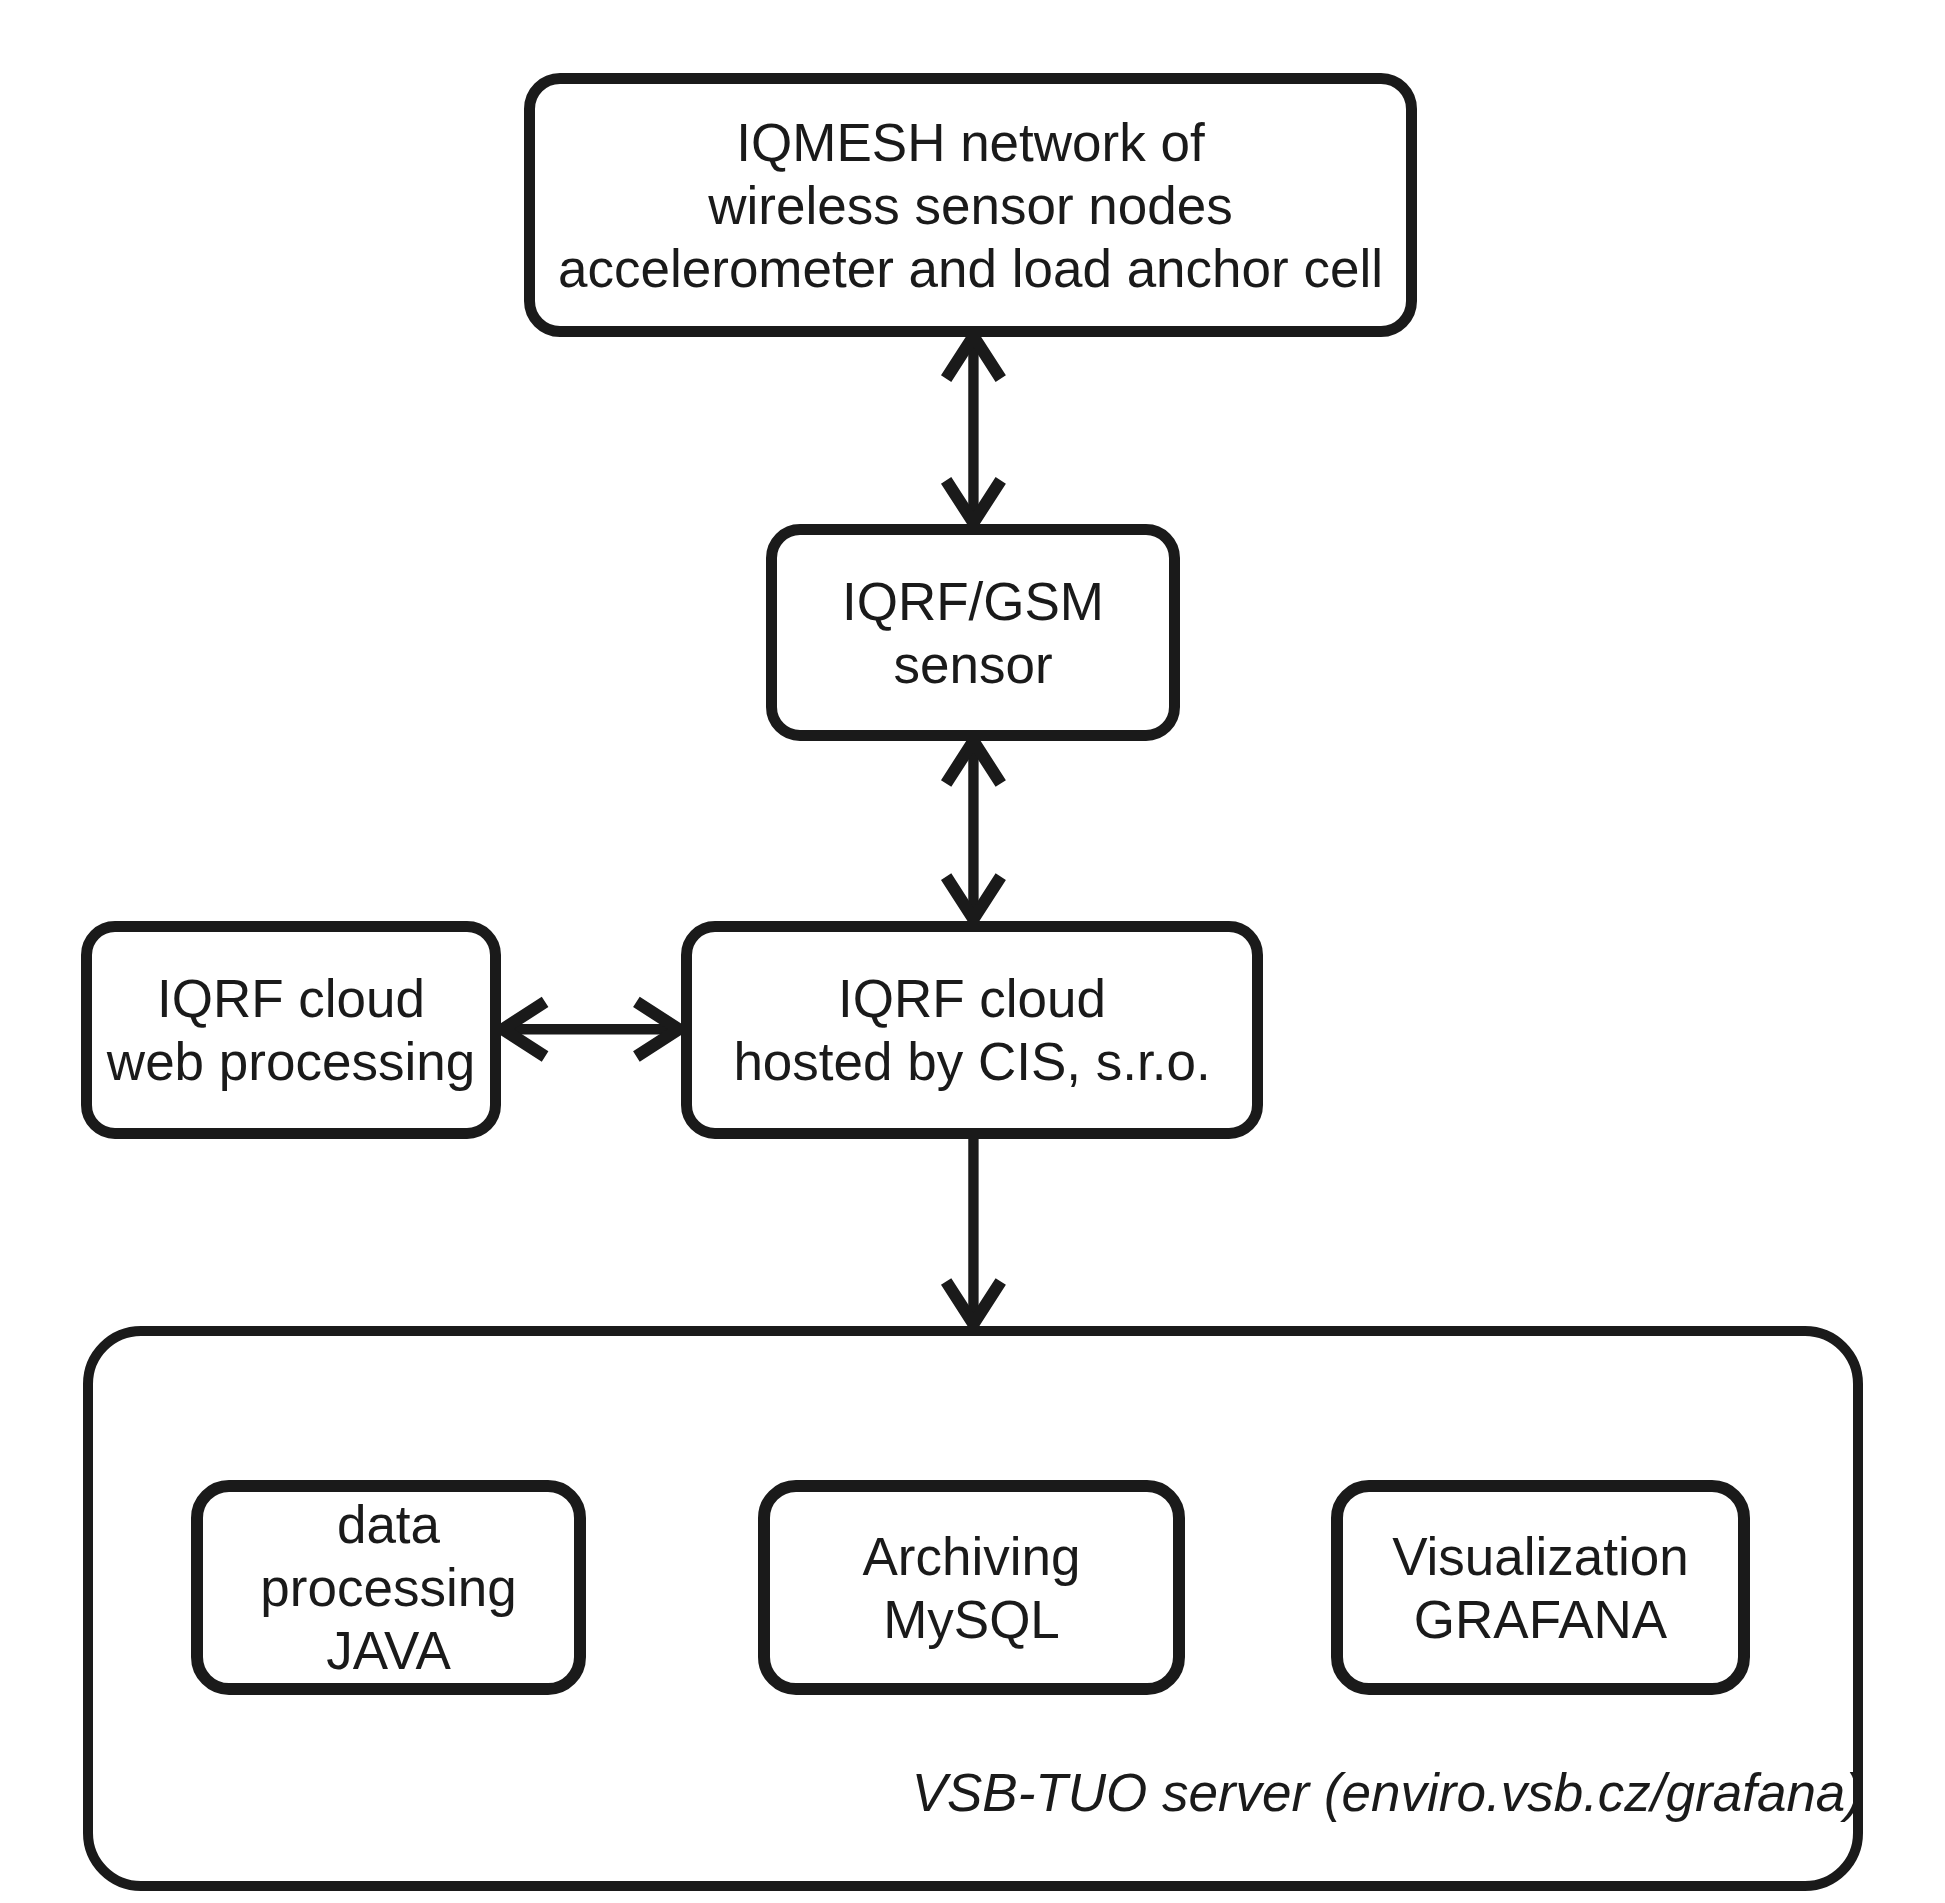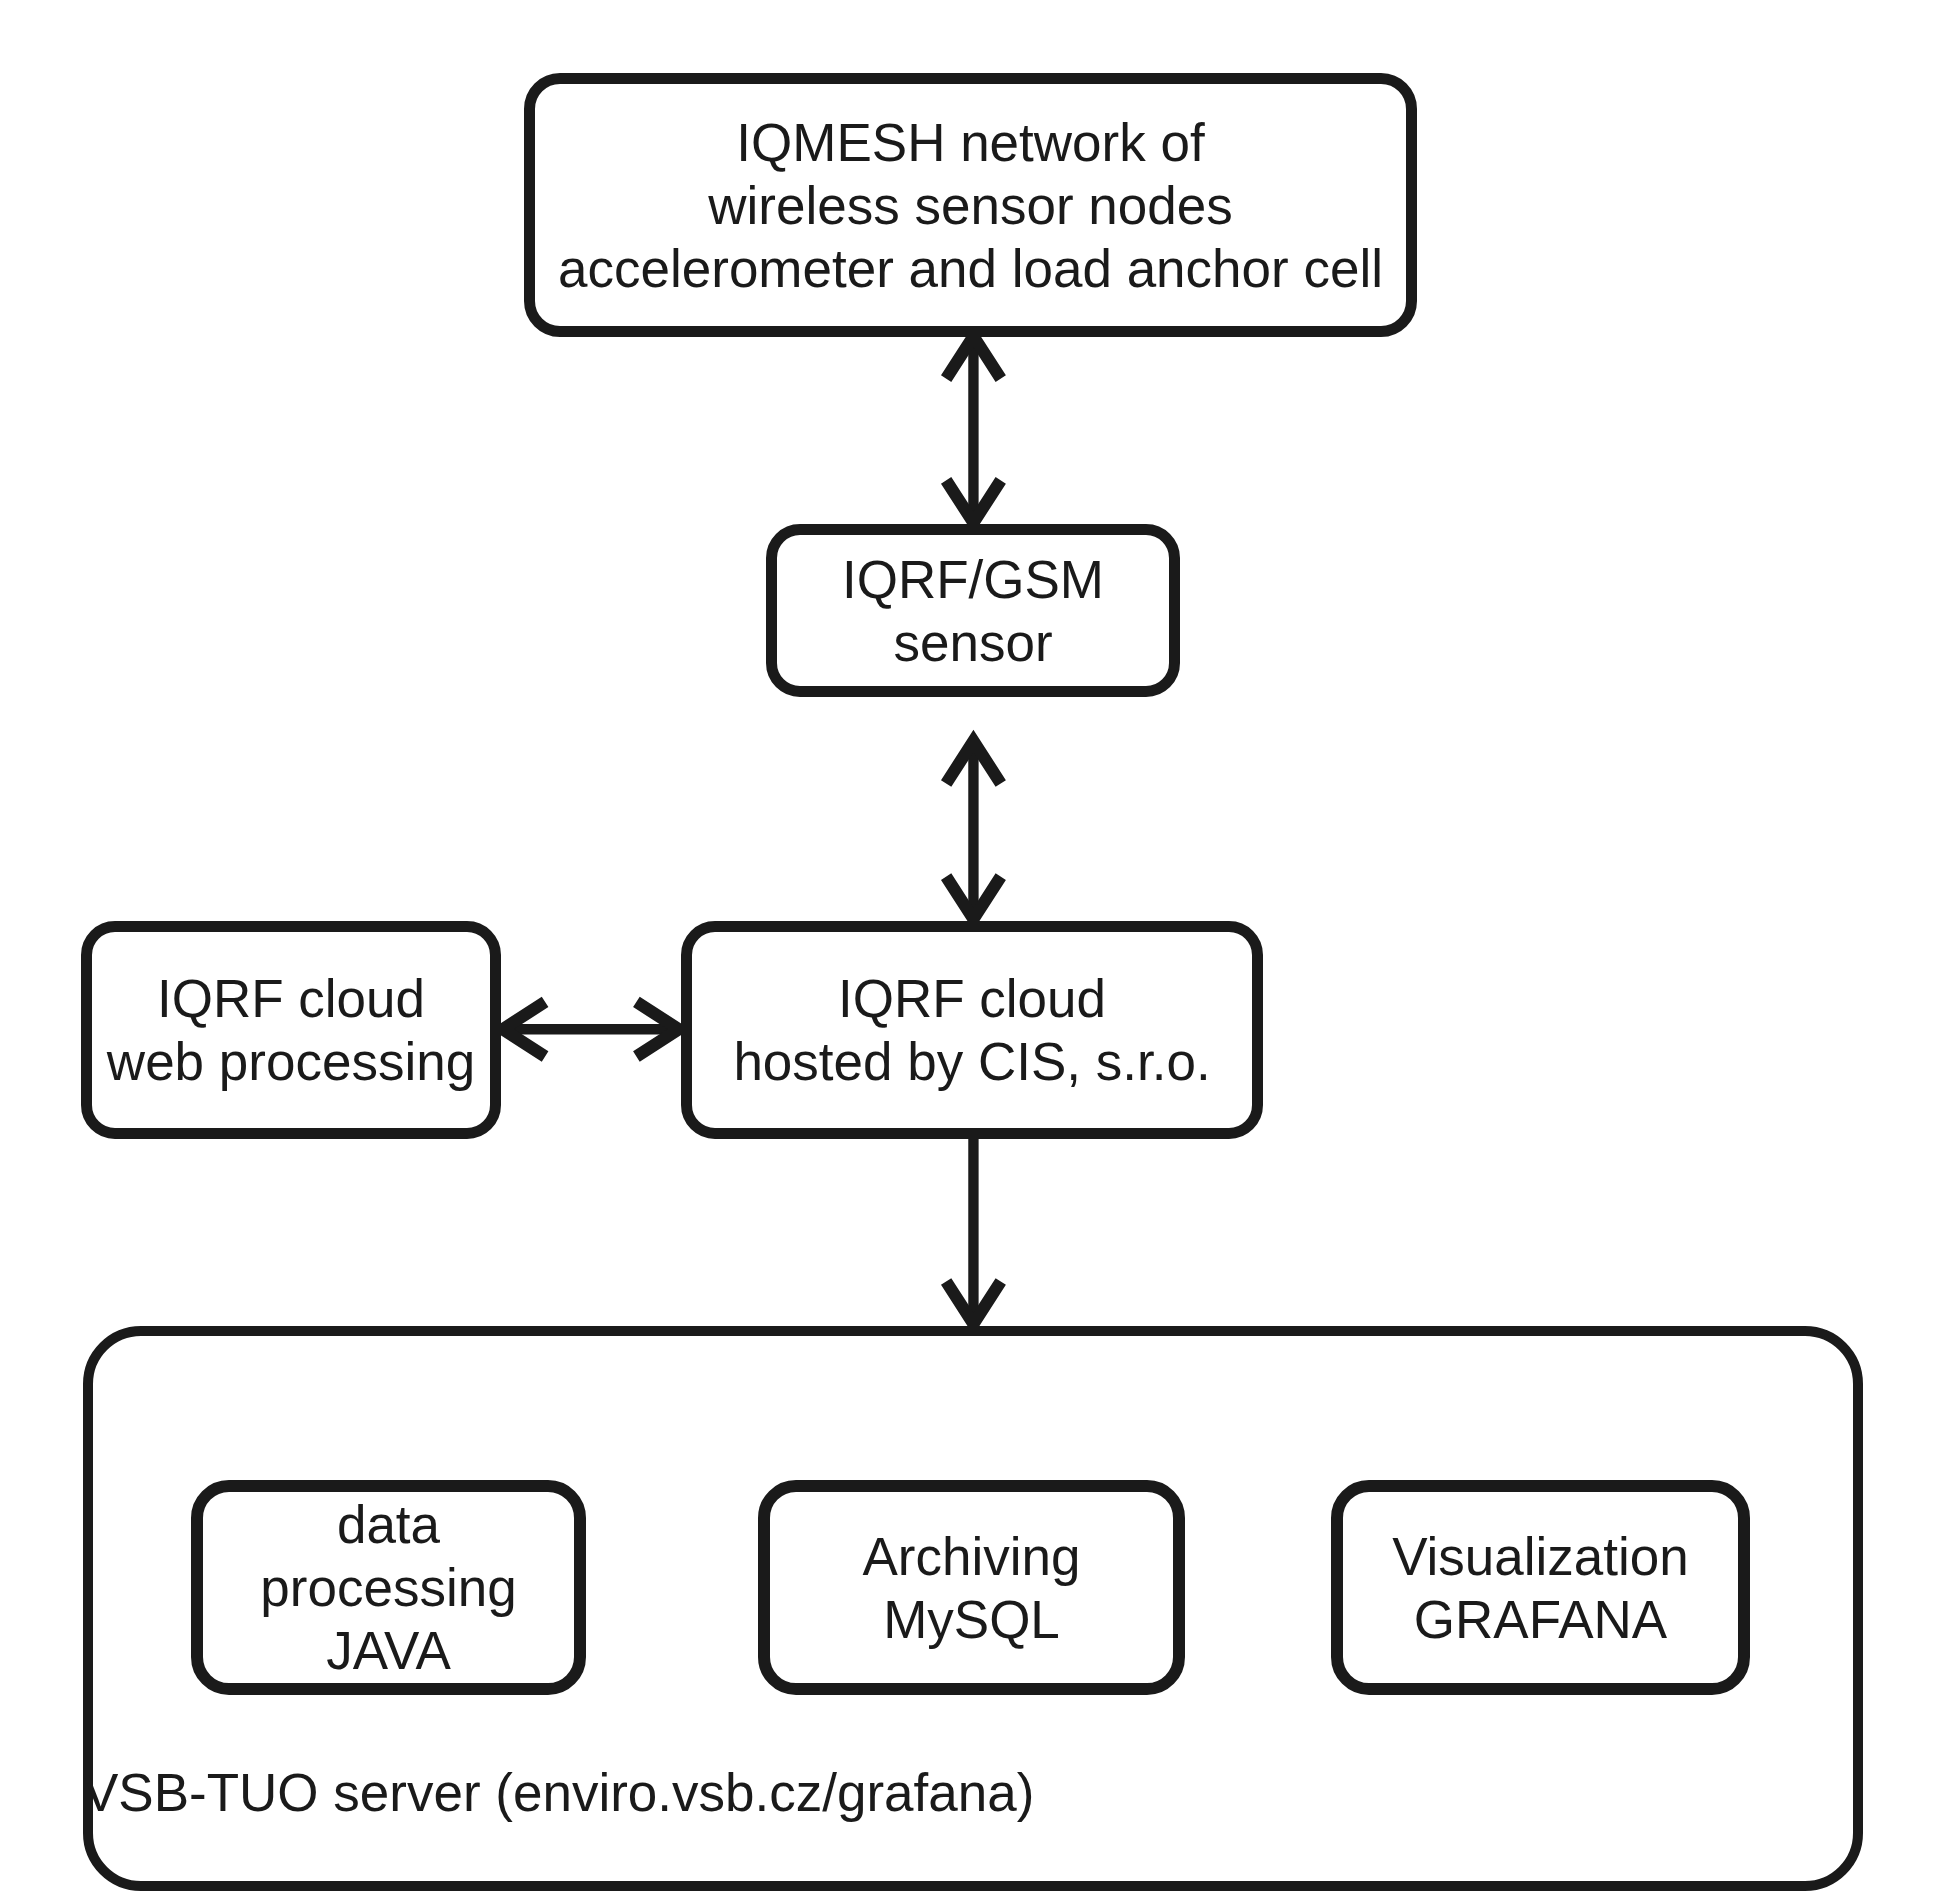--- a/index.html
+++ b/index.html
@@ -29,23 +29,24 @@
     position:absolute;
     box-sizing:border-box;
     border:10.4px solid var(--ink);
     border-radius:58px;
     background:var(--bg);
   }
   .inner { border-width:12.2px; border-radius:38px; }
   .italic { }
   .server-label {
     position:absolute;
-    text-align:left;
+    text-align:right;
     font-size:53px;
     line-height:63px;
+    font-style:italic;
   }
   .edges { position:absolute; left:0; top:0; }
   .edges line { stroke:var(--ink); stroke-width:11; }
   .edges polyline { fill:none; stroke:var(--ink); stroke-width:13; stroke-linejoin:miter; }
 </style>
 </head>
 <body>
 
 <div class="canvas">
 
@@ -78,21 +79,21 @@
       <polyline points="1366,1657 1411,1686 1366,1715"></polyline>
     </g>
   </svg>
 
   <div class="node" style="left:524px; top:73px; width:893px; height:264px;">
     <div>IQMESH network of</div>
     <div>wireless sensor nodes</div>
     <div>accelerometer and load anchor cell</div>
   </div>
 
-  <div class="node" style="left:766px; top:524px; width:414px; height:173px; border-radius:34px;">
+  <div class="node" style="left:766px; top:524px; width:414px; height:217px; border-radius:34px;">
     <div>IQRF/GSM</div>
     <div>sensor</div>
   </div>
 
   <div class="node" style="left:81px; top:921px; width:420px; height:218px; border-radius:34px;">
     <div>IQRF cloud</div>
     <div>web processing</div>
   </div>
 
   <div class="node" style="left:681px; top:921px; width:582px; height:218px; border-radius:34px;">

